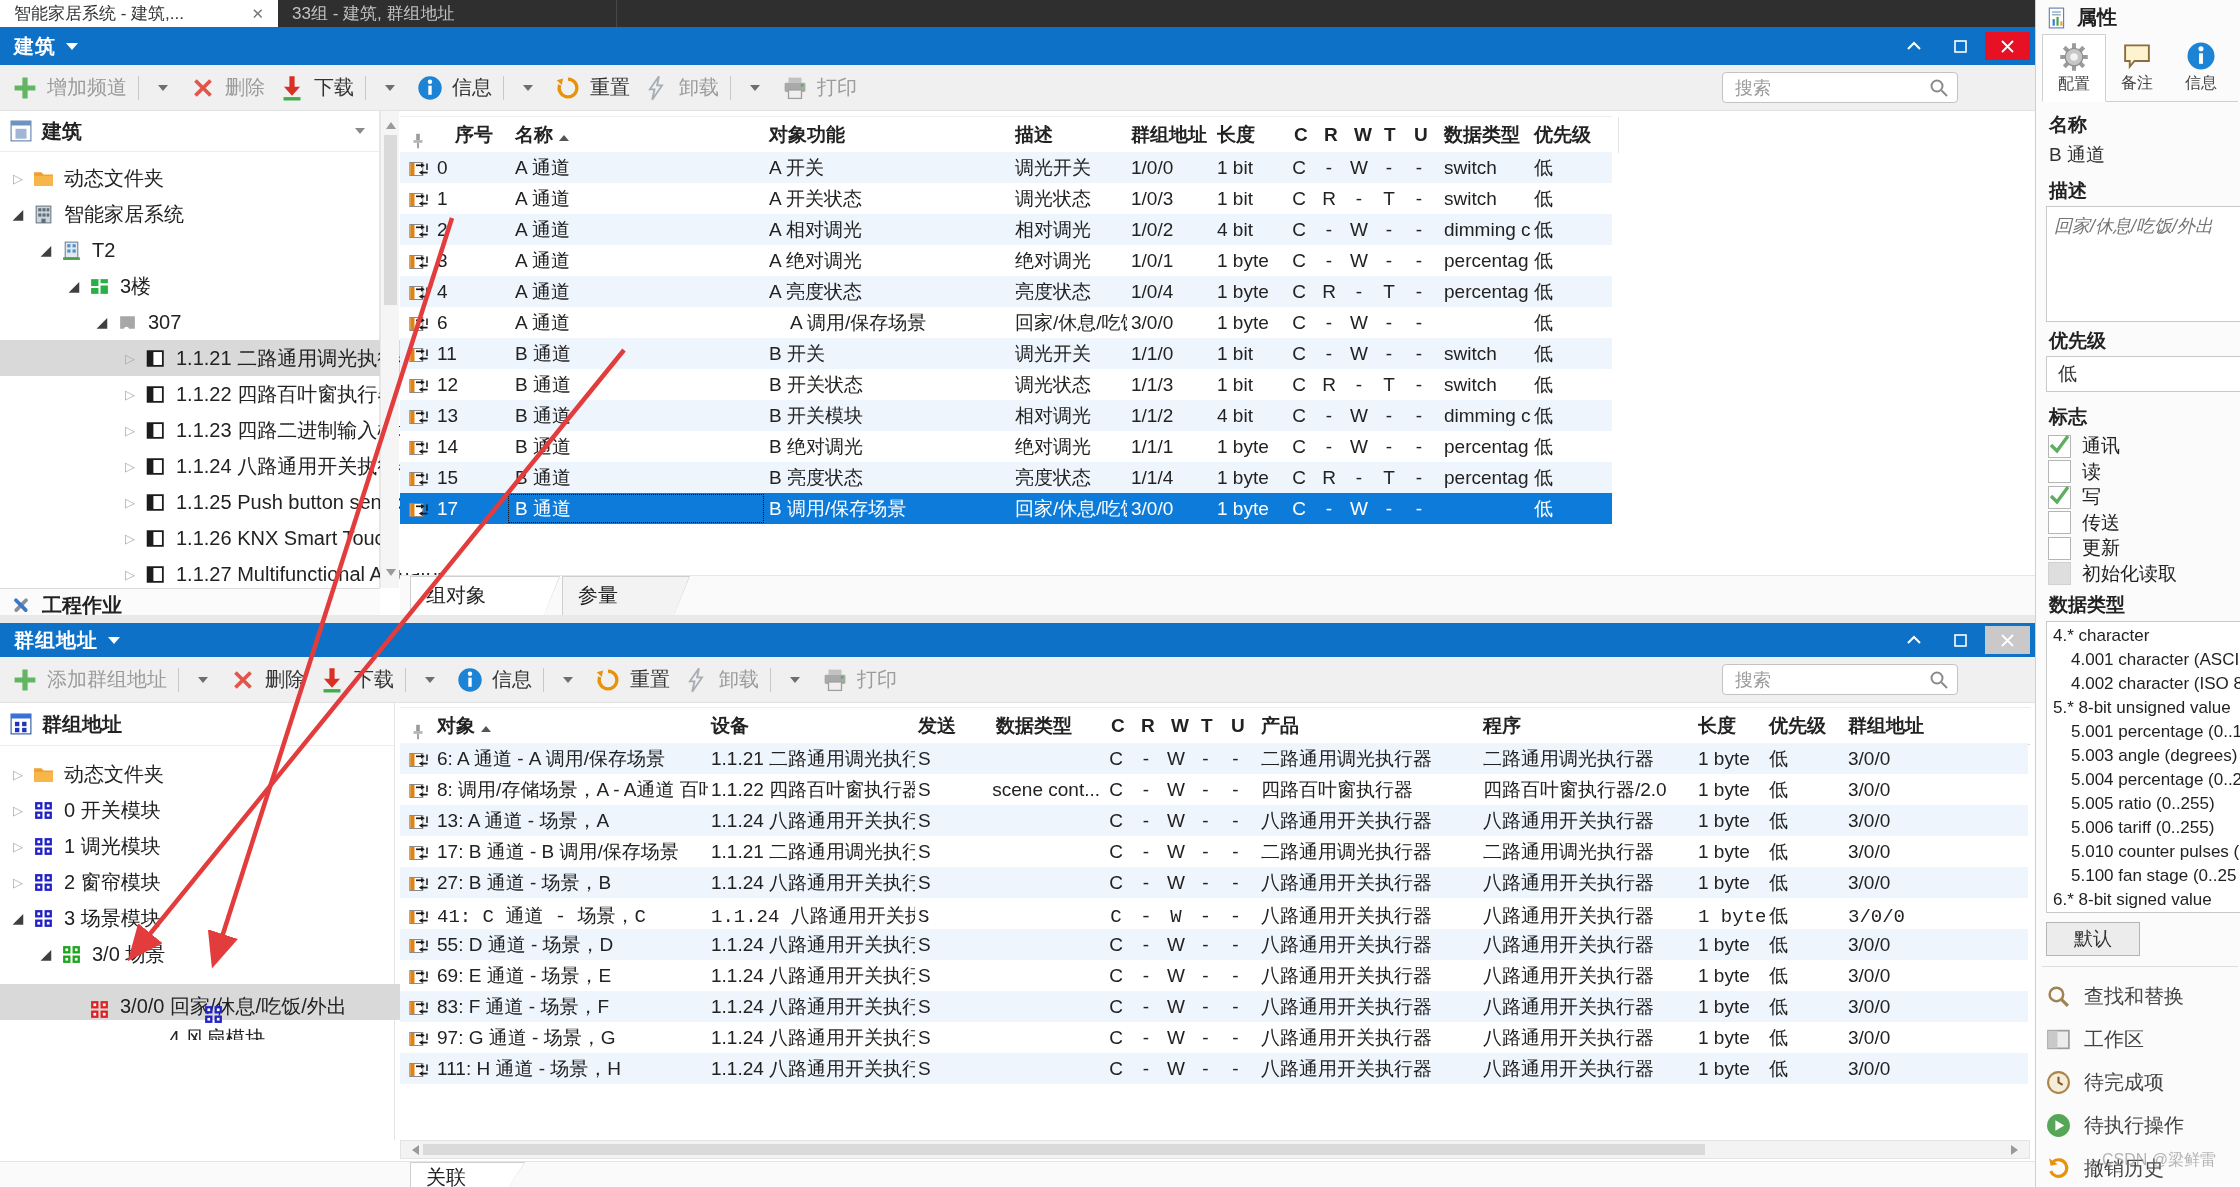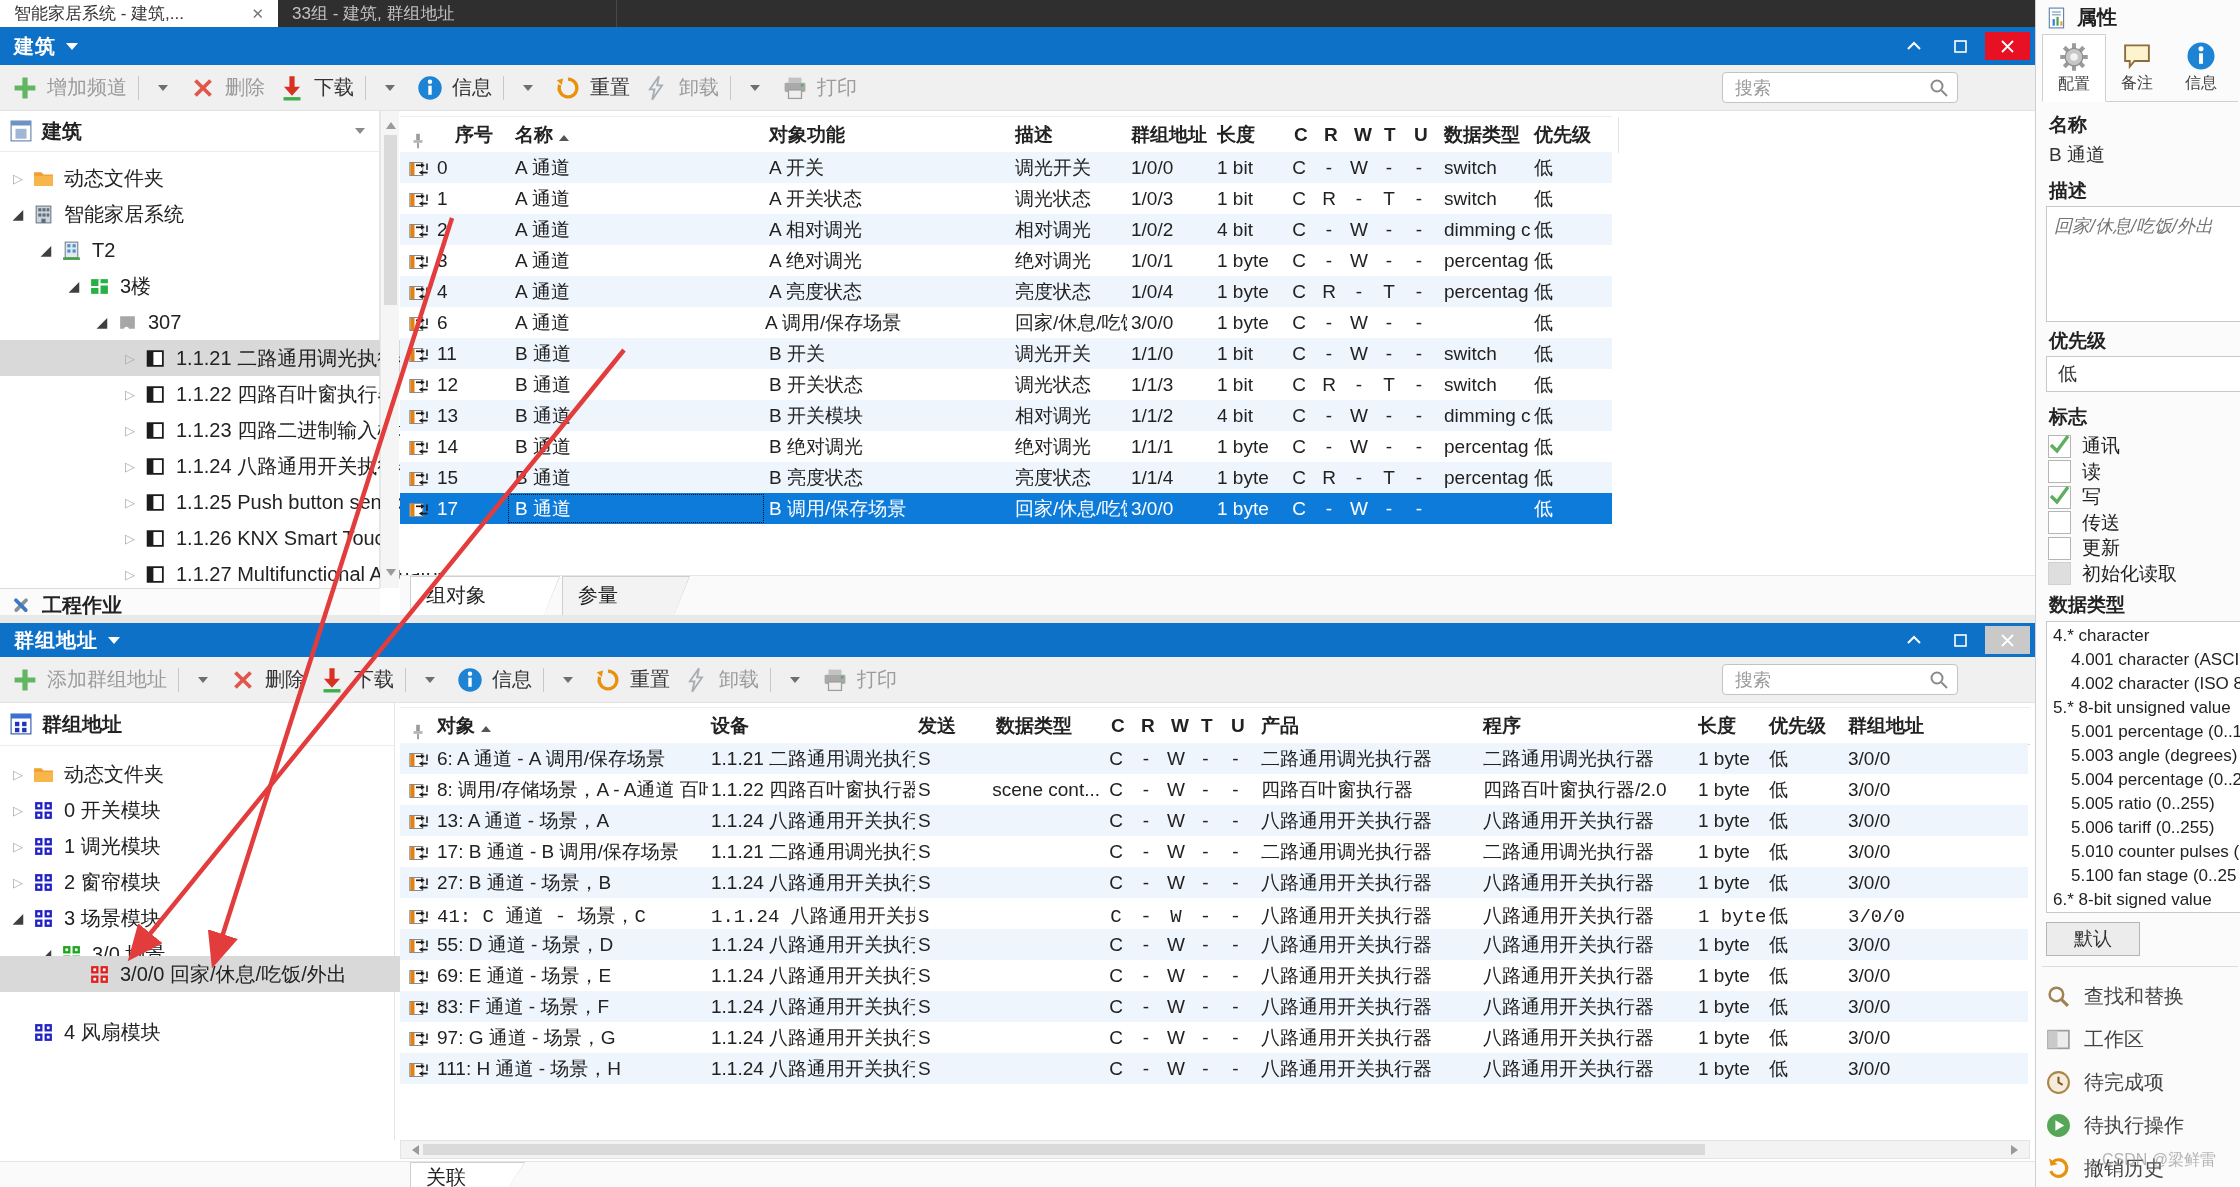--- a/index.html
+++ b/index.html
@@ -524,21 +524,21 @@
               <rect x="1.3" y="4" width="4.2" height="12" fill="#e08214"></rect>
               <path d="M7 6.3h6.2" stroke="#1a1a1a" stroke-width="1.7"></path>
               <path d="M12 3.9l3.8 2.4L12 8.7z" fill="#1a1a1a"></path>
               <path d="M18.6 13.6h-6.2" stroke="#1a1a1a" stroke-width="1.7"></path>
               <path d="M13.6 11.2L9.8 13.6l3.8 2.4z" fill="#1a1a1a"></path>
               <line x1="18" y1="4.5" x2="18" y2="11" stroke="#1a1a1a" stroke-width="1.5"></line>
             </svg></span>
         </div>
         <div class="td" style="left: 29px; width: 74px;">6</div>
         <div class="td" style="left: 107px; width: 250px;">A 通道</div>
-        <div class="td" style="left: 357px; width: 242px;">A 调用/保存场景</div>
+        <div class="td" style="left: 382px; width: 242px;">A 调用/保存场景</div>
         <div class="td" style="left: 607px; width: 112px;">回家/休息/吃饭/...</div>
         <div class="td" style="left: 723px; width: 82px;">3/0/0</div>
         <div class="td" style="left: 809px; width: 74px;">1 byte</div>
         <div class="td ctr" style="left: 886px; width: 26px;">C</div>
         <div class="td ctr" style="left: 916px; width: 26px;">-</div>
         <div class="td ctr" style="left: 946px; width: 26px;">W</div>
         <div class="td ctr" style="left: 976px; width: 26px;">-</div>
         <div class="td ctr" style="left: 1006px; width: 26px;">-</div>
         <div class="td" style="left: 1036px; width: 86px;"></div>
         <div class="td" style="left: 1126px; width: 84px;">低</div>
@@ -936,41 +936,41 @@
             <g fill="#fff">
               <rect x="4.2" y="4.2" width="2.6" height="2.6"></rect>
               <rect x="13.2" y="4.2" width="2.6" height="2.6"></rect>
               <rect x="4.2" y="13.2" width="2.6" height="2.6"></rect>
               <rect x="13.2" y="13.2" width="2.6" height="2.6"></rect>
             </g>
           </svg>
         </span>
         <span>3/0 场景</span>
       </div>
-      <div class="tree-row sel" style="top: 200px; padding-left: 62px;">
+      <div class="tree-row sel" style="top: 228px; padding-left: 62px; align-items: flex-end;">
         <span class="exp"></span>
         <span class="ticon">
           <svg viewBox="0 0 20 20">
             <g fill="#e02222">
               <rect x="2" y="2" width="7" height="7"></rect>
               <rect x="11" y="2" width="7" height="7"></rect>
               <rect x="2" y="11" width="7" height="7"></rect>
               <rect x="11" y="11" width="7" height="7"></rect>
             </g>
             <g fill="#fff">
               <rect x="4.2" y="4.2" width="2.6" height="2.6"></rect>
               <rect x="13.2" y="4.2" width="2.6" height="2.6"></rect>
               <rect x="4.2" y="13.2" width="2.6" height="2.6"></rect>
               <rect x="13.2" y="13.2" width="2.6" height="2.6"></rect>
             </g>
           </svg>
         </span>
         <span>3/0/0 回家/休息/吃饭/外出</span>
       </div>
-      <div class="tree-row" style="top: 258px; padding-left: 6px;">
+      <div class="tree-row" style="top: 248px; padding-left: 20px; flex-direction: column;">
         <span class="exp"></span>
         <span class="ticon">
           <svg viewBox="0 0 20 20">
             <g fill="#2222c4">
               <rect x="2" y="2" width="7" height="7"></rect>
               <rect x="11" y="2" width="7" height="7"></rect>
               <rect x="2" y="11" width="7" height="7"></rect>
               <rect x="11" y="11" width="7" height="7"></rect>
             </g>
             <g fill="#fff">

